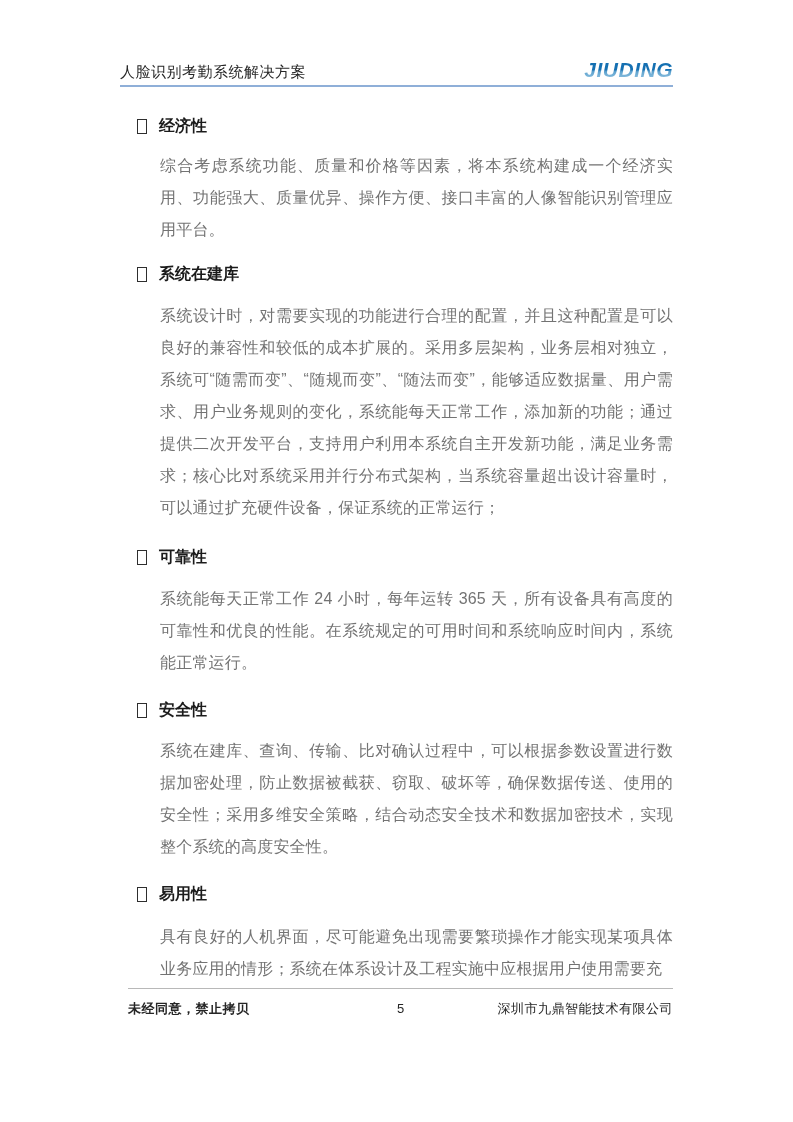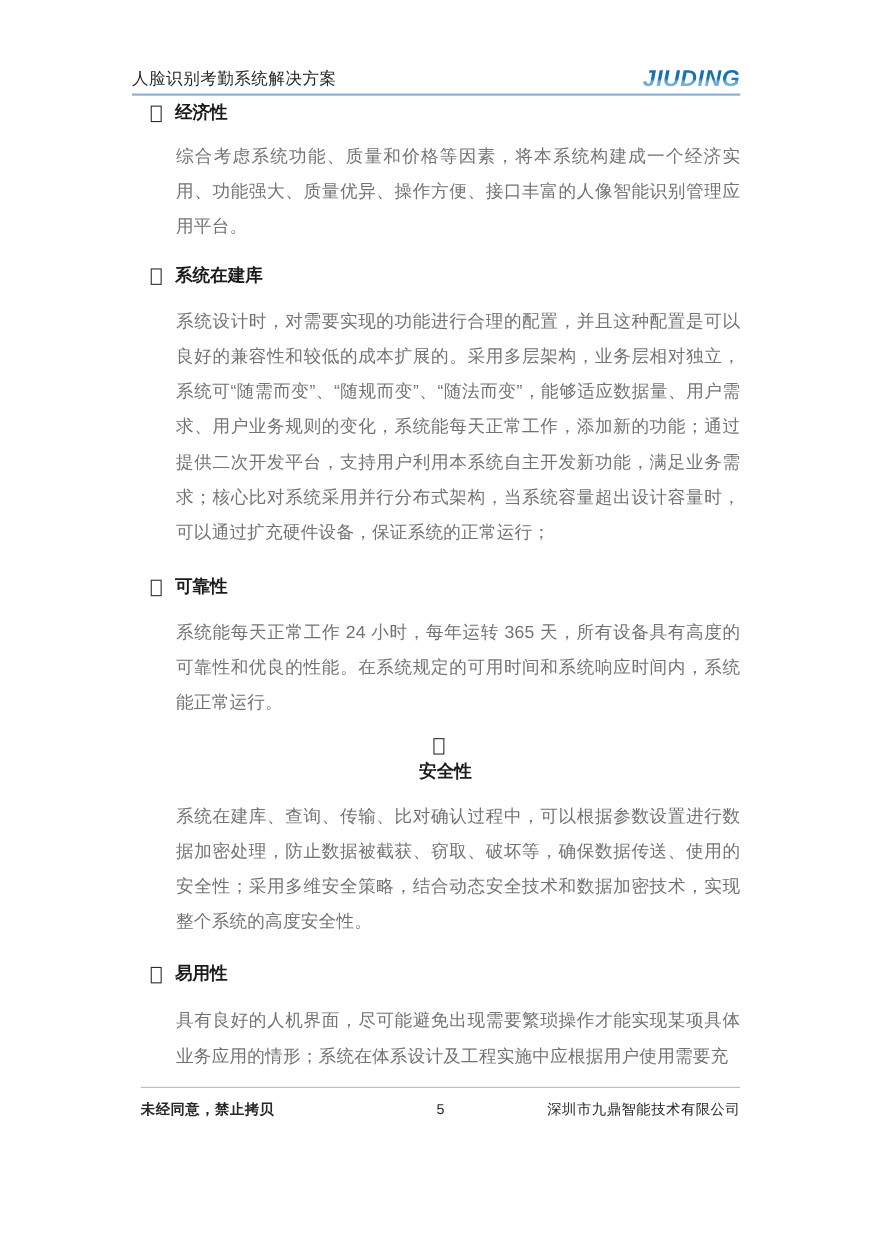--- a/index.html
+++ b/index.html
@@ -14,21 +14,21 @@
     color: #262626;
   }
 
   
   .doc-header {
     margin: 0 120px;
     padding-top: 59px;
     height: 26px;
     display: flex;
     justify-content: space-between;
-    align-items: center;
+    align-items: flex-start;
     border-bottom: 2px solid #8fafd8;
   }
   .doc-header .title {
     font-size: 15px;
     line-height: 26px;
     color: #262626;
     letter-spacing: 0.5px;
   }
   .doc-header .logo {
     font-size: 21px;
@@ -70,27 +70,27 @@
   .sec-p {
     margin: 0 0 0 40px;
     width: 513px;
     font-size: 16px;
     line-height: 32px;
     text-align: justify;
     text-justify: inter-ideograph;
     color: #737373;
     letter-spacing: 0.2px;
   }
-  .doc-section:nth-of-type(1) .sec-h { }
+  .doc-section:nth-of-type(1) .sec-h { margin-top: 23px; }
   .doc-section:nth-of-type(1) .sec-p { margin-top: 8px; }
   .doc-section:nth-of-type(2) .sec-h { margin-top: 12px; }
   .doc-section:nth-of-type(2) .sec-p { margin-top: 10px; }
   .doc-section:nth-of-type(3) .sec-h { margin-top: 17px; }
   .doc-section:nth-of-type(3) .sec-p { margin-top: 10px; }
-  .doc-section:nth-of-type(4) .sec-h { margin-top: 15px; flex-direction: column; }
+  .doc-section:nth-of-type(4) .sec-h { margin-top: 15px; }
   .doc-section:nth-of-type(4) .sec-p { margin-top: 9px; }
   .doc-section:nth-of-type(5) .sec-h { margin-top: 15px; }
   .doc-section:nth-of-type(5) .sec-p { margin-top: 11px; }
 
   
   .doc-footer {
     position: absolute;
     left: 128px;
     right: 120px;
     top: 988px;

